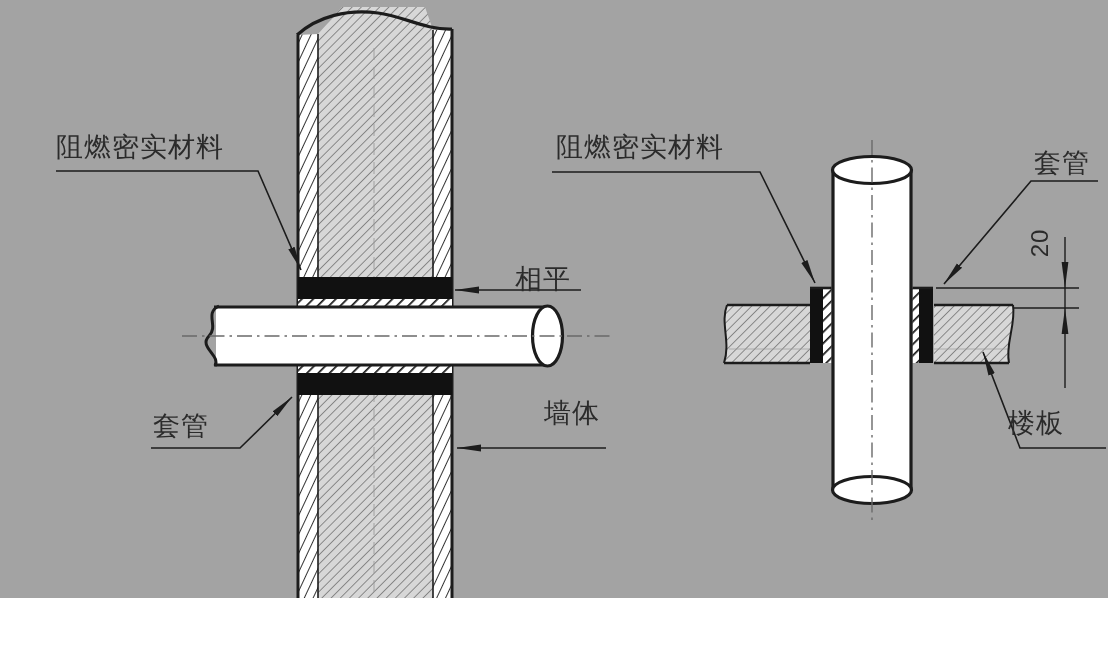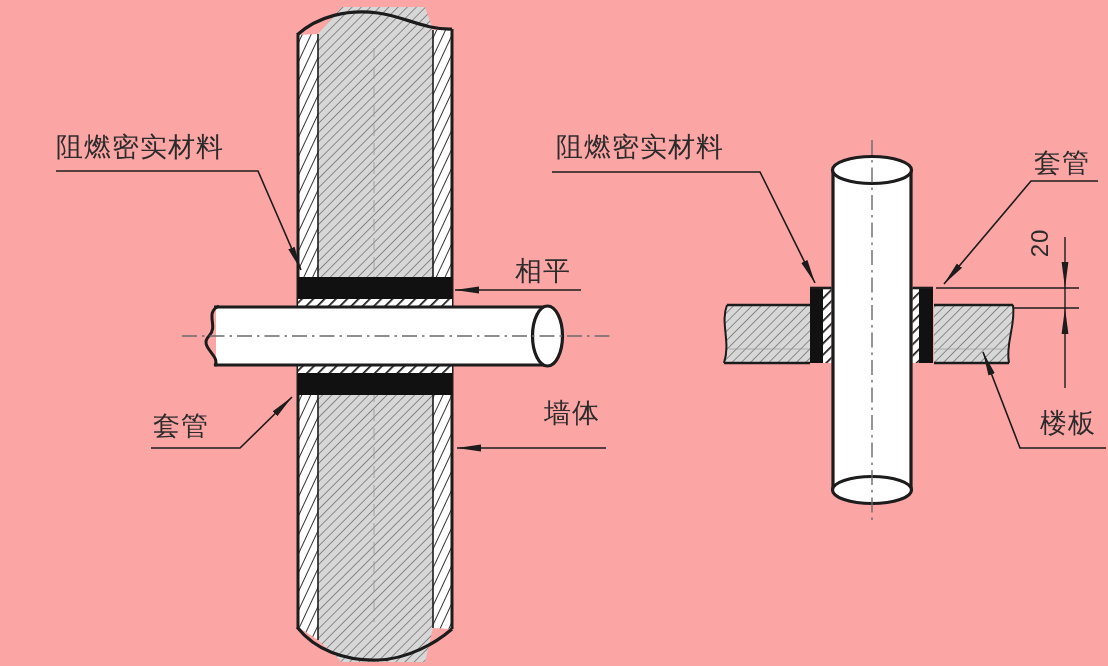--- a/index.html
+++ b/index.html
@@ -1,19 +1,19 @@
 <!DOCTYPE html>
 <html><head>
 <meta charset="utf-8">
 <style>
   html,body{margin:0;padding:0;background:#ffffff;}
   #stage{
     position:relative;
-    width:1108px;height:666px;
-    background:#fca5a5;
+    width:1108px;height:598px;
+    background:#a3a3a3;
     overflow:hidden;
     font-family:"Liberation Sans", sans-serif;
   }
   #linework{position:absolute;left:0;top:0;}
   .lbl{
     position:absolute;
     color:#2b2b2b;
     font-size:27px;
     letter-spacing:1px;
     white-space:nowrap;
@@ -159,27 +159,27 @@
       <g fill="none" stroke="#1c1c1c" stroke-width="1.6">
         <path d="M552,172 H760 L815,283" marker-end="url(#arr)"></path>
         <path d="M1098,181 H1031 L944,284" marker-end="url(#arr)"></path>
         <path d="M1106,448 H1020 L983,352" marker-end="url(#arr)"></path>
       </g>
     </g>
   </svg>
 
   <div class="lbl" style="left:56px;top:131px">阻燃密实材料</div>
 
-  <div class="lbl" style="left:515px;top:255px">相平</div>
+  <div class="lbl" style="left:515px;top:263px">相平</div>
 
   <div class="lbl" style="left:153px;top:410px">套管</div>
 
   <div class="lbl" style="left:544px;top:397px">墙体</div>
 
   <div class="lbl" style="left:556px;top:131px">阻燃密实材料</div>
 
   <div class="lbl" style="left:1034px;top:147px">套管</div>
 
-  <div class="lbl" style="left:1040px;top:407px">楼板</div>
+  <div class="lbl" style="left:1008px;top:407px">楼板</div>
 
   <div class="lbl-dim">20</div>
 
 </div>
 
 </body></html>

